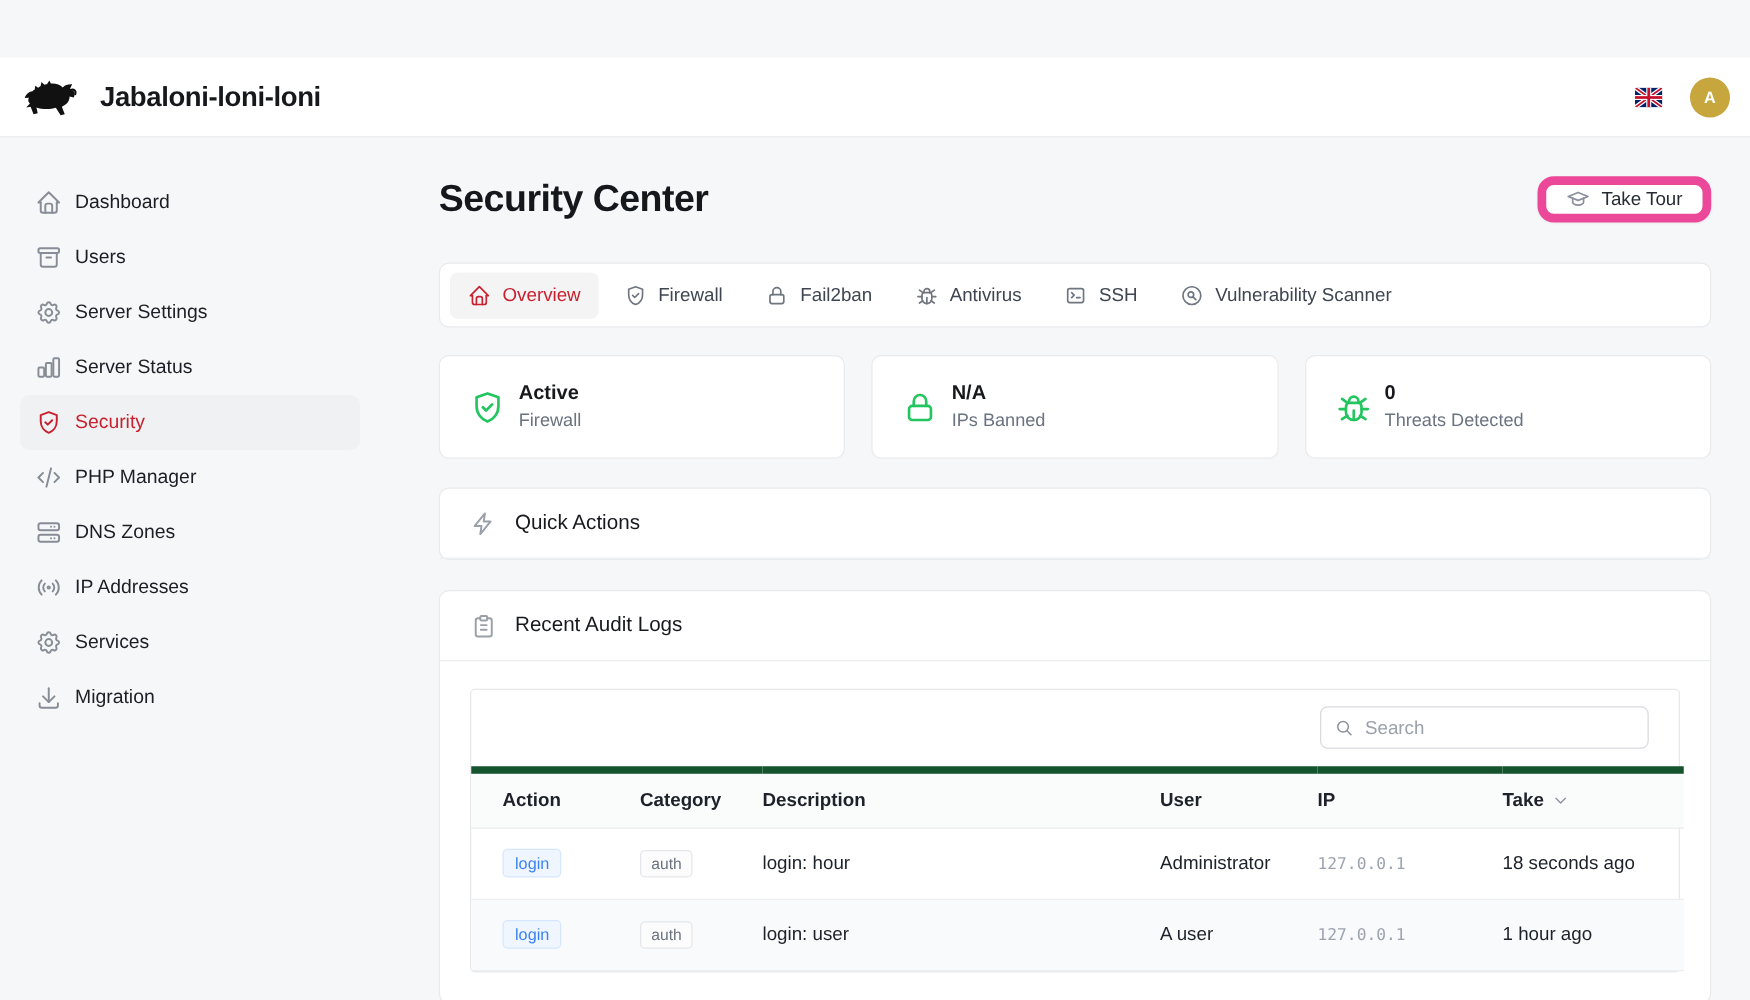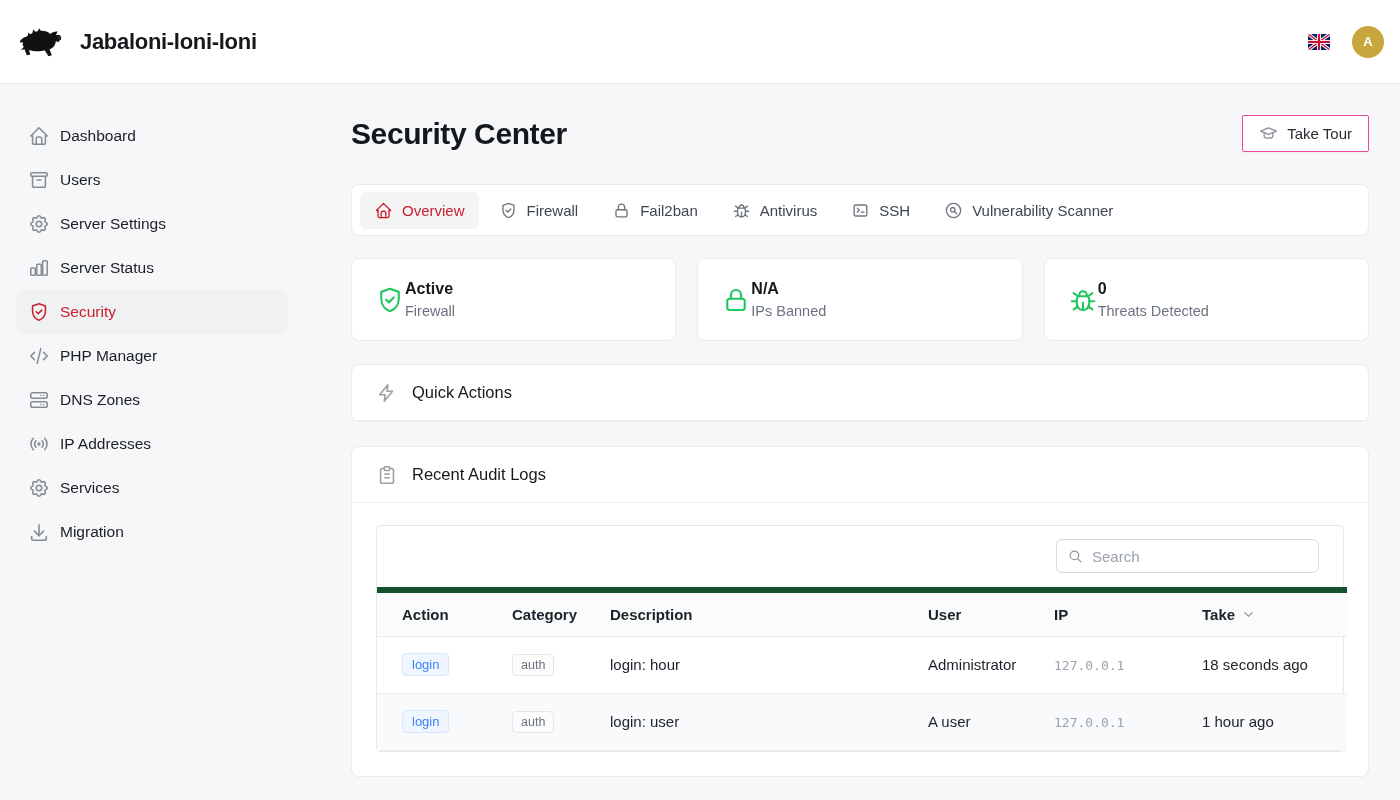--- a/index.html
+++ b/index.html
@@ -7,23 +7,24 @@
   body {
     font-family: "Liberation Sans", sans-serif;
     background: #f6f7f8;
     color: #1b1f26;
   }
   svg { display:block; }
   .icon { flex:none; }
 
   
   .topbar {
-    height:84px; background:#fff; border-bottom:1px solid #e8eaec;
+    height:64px; background:#fff; border-bottom:1px solid #e8eaec;
     display:flex; align-items:center; justify-content:space-between;
     padding:0 16px 0 16px;
+    margin-top:46px;
   }
   .brand { display:flex; align-items:center; gap:14px; cursor:pointer; }
   .brand-logo svg { width:50px; height:38px; }
   .brand-name { font-size:22px; font-weight:700; letter-spacing:-0.3px; color:#16181c; }
   .topbar-right { display:flex; align-items:center; gap:22px; padding-right:0; }
   .flag { width:22px; height:16px; border-radius:2px; overflow:hidden; cursor:pointer; }
   .avatar {
     width:32px; height:32px; border-radius:50%;
     background: var(--avatar-color,#c7a63d); color:#fff;
     font-size:13px; font-weight:700;
@@ -42,41 +43,41 @@
   .side-item.active { background:#f0f1f3; color:var(--accent); font-weight:500; }
   .side-item.active .icon { color:var(--accent); }
 
   .main { flex:1; padding:31px 31px 0 15px; min-width:0; }
 
   
   .page-head { display:flex; align-items:center; justify-content:space-between; margin-bottom:32px; }
   .page-title { font-size:30px; font-weight:800; letter-spacing:-0.4px; color:#14171c; }
   .tour-btn {
     display:flex; align-items:center; gap:9px; height:37px; padding:0 16px;
-    background:#fff; border:1px solid #ec4899; border-radius:2px; cursor:pointer;
+    background:#fff; border:7px solid #ec4899; border-radius:13px; cursor:pointer;
     font-size:15px; color:#262b33; box-shadow:0 1px 2px rgba(0,0,0,.04);
     font-family:inherit;
     margin-left:29px;
   }
   .tour-btn .icon { width:19px; height:19px; color:#8b919c; }
 
   
   .card { background:#fff; border:1px solid #e9eaec; border-radius:8px; }
 
   .tabs-card { height:52px; display:flex; align-items:center; gap:6px; padding:0 8px; margin-bottom:22px; }
   .tab {
     display:flex; align-items:center; gap:9px; padding:9px 14px; border-radius:6px;
     font-size:15px; color:#3f4651; cursor:pointer; white-space:nowrap;justify-content:center;
   }
   .tab .icon { width:19px; height:19px; color:#6f7680; }
   .tab.active { background:#f4f4f5; color:var(--accent); font-weight:500; }
   .tab.active .icon { color:var(--accent); }
 
   .stats { display:grid; grid-template-columns:repeat(3,1fr); gap:21px; margin-bottom:23px; }
-  .stat-card { height:83px; display:flex; align-items:center; padding:0 23px; }
+  .stat-card { height:83px; display:flex; align-items:center; padding:0 23px; gap:10px; }
   .stat-card .icon { width:30px; height:30px; color:var(--ok-green); margin-right:0; }
   .stat-text { display:flex; flex-direction:column; gap:5px; }
   .stat-value { font-size:16px; font-weight:700; color:#17191d; }
   .stat-label { font-size:14.5px; color:#6b7280; }
 
   .section-card { margin-bottom:24px; }
   .section-head {
     height:56px; display:flex; align-items:center; gap:14px; padding:0 24px;
     border-bottom:1px solid #eceef0;
   }

